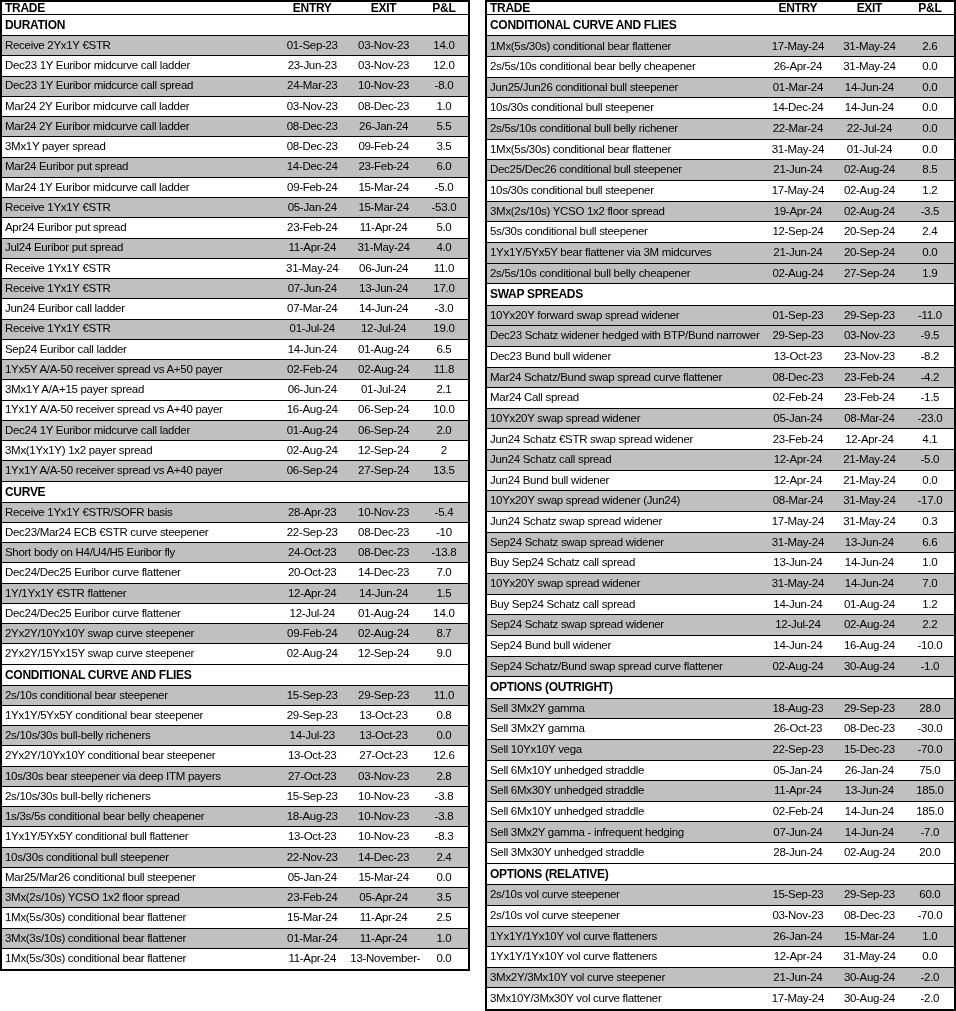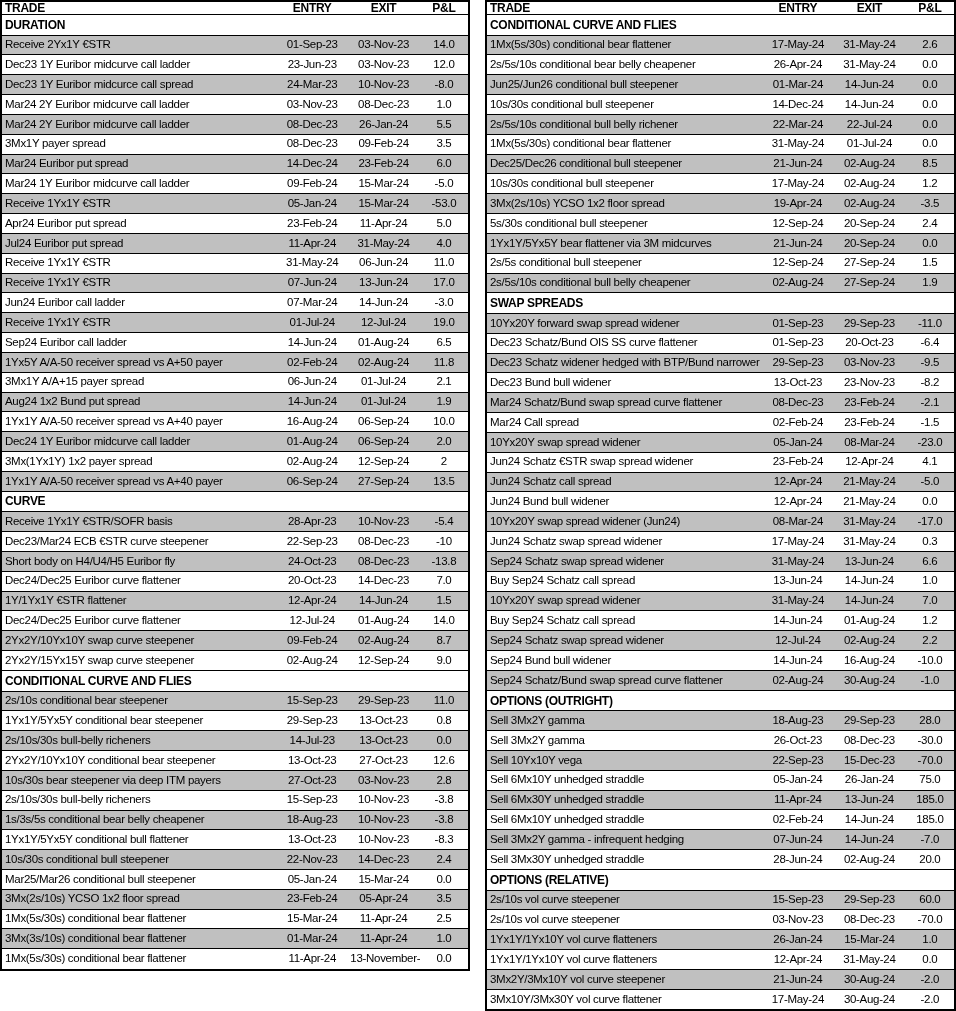--- a/index.html
+++ b/index.html
@@ -183,26 +183,20 @@
           <td class="cell-entry">02-Feb-24</td>
           <td class="cell-exit">02-Aug-24</td>
           <td class="cell-pnl">11.8</td>
         </tr>
         <tr class="plain">
           <td class="cell-trade">3Mx1Y A/A+15 payer spread</td>
           <td class="cell-entry">06-Jun-24</td>
           <td class="cell-exit">01-Jul-24</td>
           <td class="cell-pnl">2.1</td>
         </tr>
-        <tr class="shaded">
-          <td class="cell-trade">Aug24 1x2 Bund put spread</td>
-          <td class="cell-entry">14-Jun-24</td>
-          <td class="cell-exit">01-Jul-24</td>
-          <td class="cell-pnl">1.9</td>
-        </tr>
         <tr class="plain">
           <td class="cell-trade">1Yx1Y A/A-50 receiver spread vs A+40 payer</td>
           <td class="cell-entry">16-Aug-24</td>
           <td class="cell-exit">06-Sep-24</td>
           <td class="cell-pnl">10.0</td>
         </tr>
         <tr class="shaded">
           <td class="cell-trade">Dec24 1Y Euribor midcurve call ladder</td>
           <td class="cell-entry">01-Aug-24</td>
           <td class="cell-exit">06-Sep-24</td>
@@ -438,64 +432,52 @@
           <td class="cell-entry">12-Sep-24</td>
           <td class="cell-exit">20-Sep-24</td>
           <td class="cell-pnl">2.4</td>
         </tr>
         <tr class="shaded">
           <td class="cell-trade">1Yx1Y/5Yx5Y bear flattener via 3M midcurves</td>
           <td class="cell-entry">21-Jun-24</td>
           <td class="cell-exit">20-Sep-24</td>
           <td class="cell-pnl">0.0</td>
         </tr>
-        <tr class="plain">
-          <td class="cell-trade">2s/5s conditional bull steepener</td>
-          <td class="cell-entry">12-Sep-24</td>
-          <td class="cell-exit">27-Sep-24</td>
-          <td class="cell-pnl">1.5</td>
-        </tr>
         <tr class="shaded">
           <td class="cell-trade">2s/5s/10s conditional bull belly cheapener</td>
           <td class="cell-entry">02-Aug-24</td>
           <td class="cell-exit">27-Sep-24</td>
           <td class="cell-pnl">1.9</td>
         </tr>
         <tr class="section-row">
           <td colspan="4">SWAP SPREADS</td>
         </tr>
         <tr class="shaded">
           <td class="cell-trade">10Yx20Y forward swap spread widener</td>
           <td class="cell-entry">01-Sep-23</td>
           <td class="cell-exit">29-Sep-23</td>
           <td class="cell-pnl">-11.0</td>
         </tr>
-        <tr class="plain">
-          <td class="cell-trade">Dec23 Schatz/Bund OIS SS curve flattener</td>
-          <td class="cell-entry">01-Sep-23</td>
-          <td class="cell-exit">20-Oct-23</td>
-          <td class="cell-pnl">-6.4</td>
-        </tr>
         <tr class="shaded">
           <td class="cell-trade">Dec23 Schatz widener hedged with BTP/Bund narrower</td>
           <td class="cell-entry">29-Sep-23</td>
           <td class="cell-exit">03-Nov-23</td>
           <td class="cell-pnl">-9.5</td>
         </tr>
         <tr class="plain">
           <td class="cell-trade">Dec23 Bund bull widener</td>
           <td class="cell-entry">13-Oct-23</td>
           <td class="cell-exit">23-Nov-23</td>
           <td class="cell-pnl">-8.2</td>
         </tr>
         <tr class="shaded">
           <td class="cell-trade">Mar24 Schatz/Bund swap spread curve flattener</td>
           <td class="cell-entry">08-Dec-23</td>
           <td class="cell-exit">23-Feb-24</td>
-          <td class="cell-pnl">-2.1</td>
+          <td class="cell-pnl">-4.2</td>
         </tr>
         <tr class="plain">
           <td class="cell-trade">Mar24 Call spread</td>
           <td class="cell-entry">02-Feb-24</td>
           <td class="cell-exit">23-Feb-24</td>
           <td class="cell-pnl">-1.5</td>
         </tr>
         <tr class="shaded">
           <td class="cell-trade">10Yx20Y swap spread widener</td>
           <td class="cell-entry">05-Jan-24</td>

